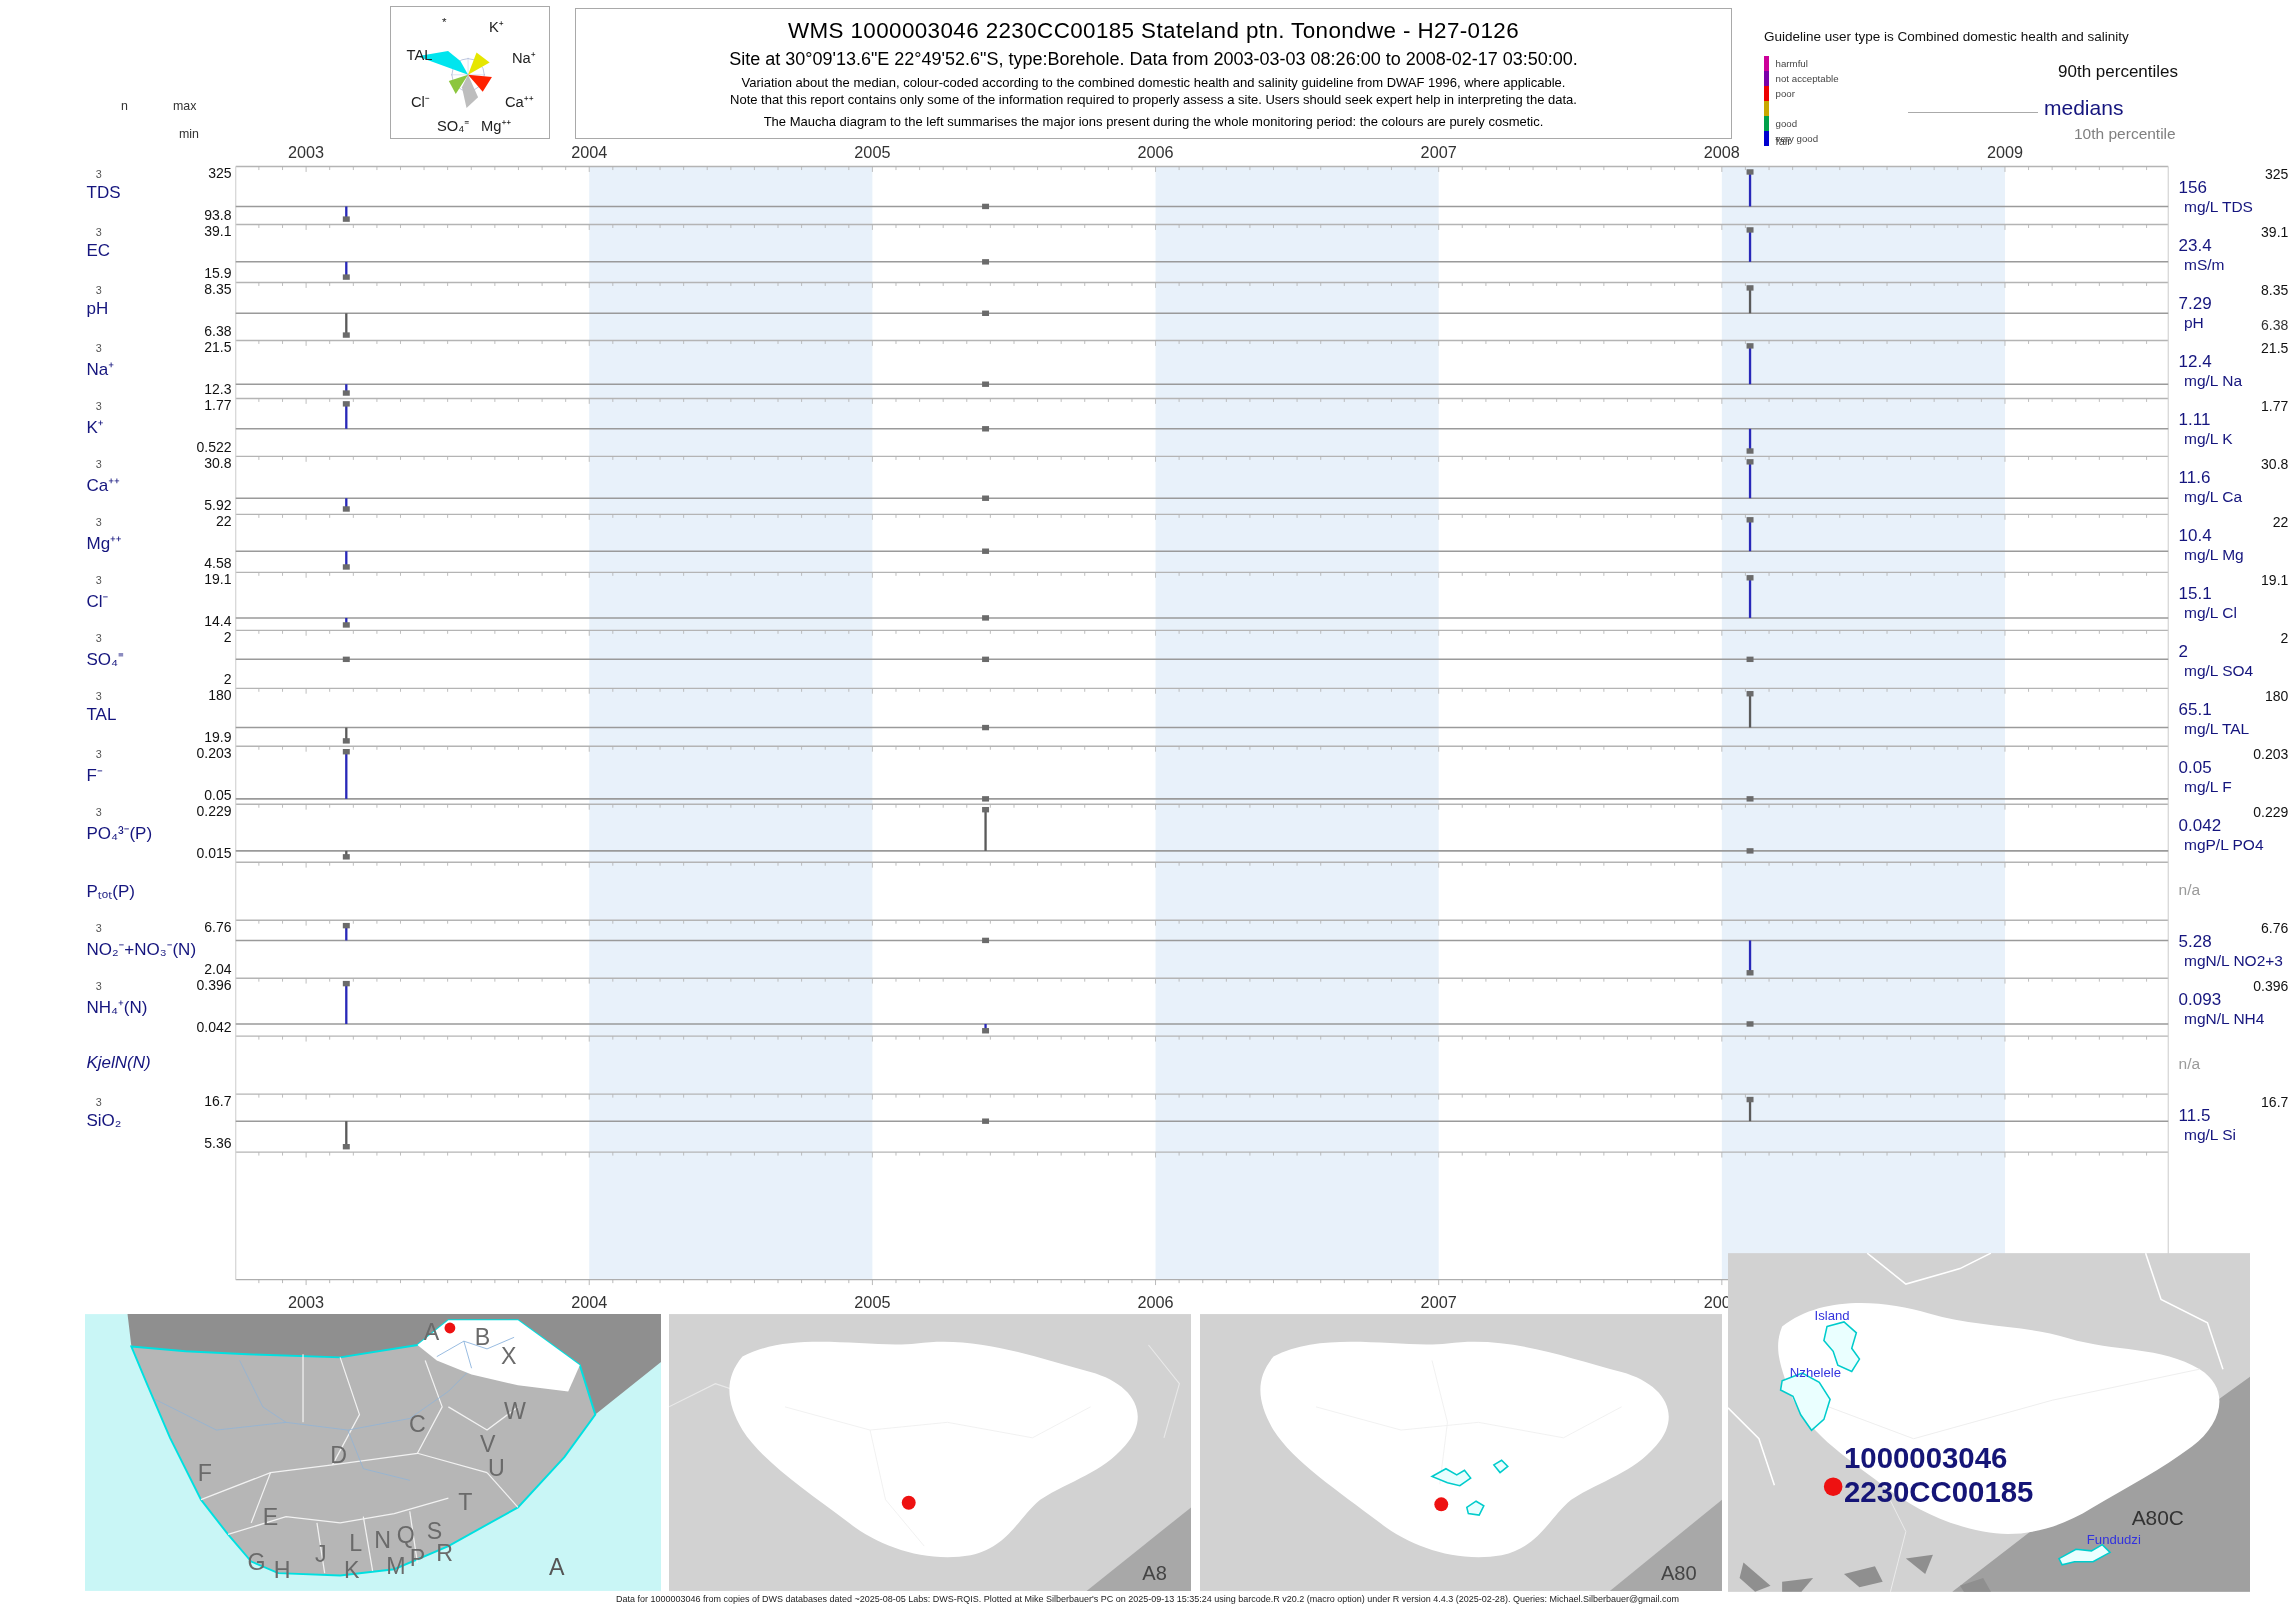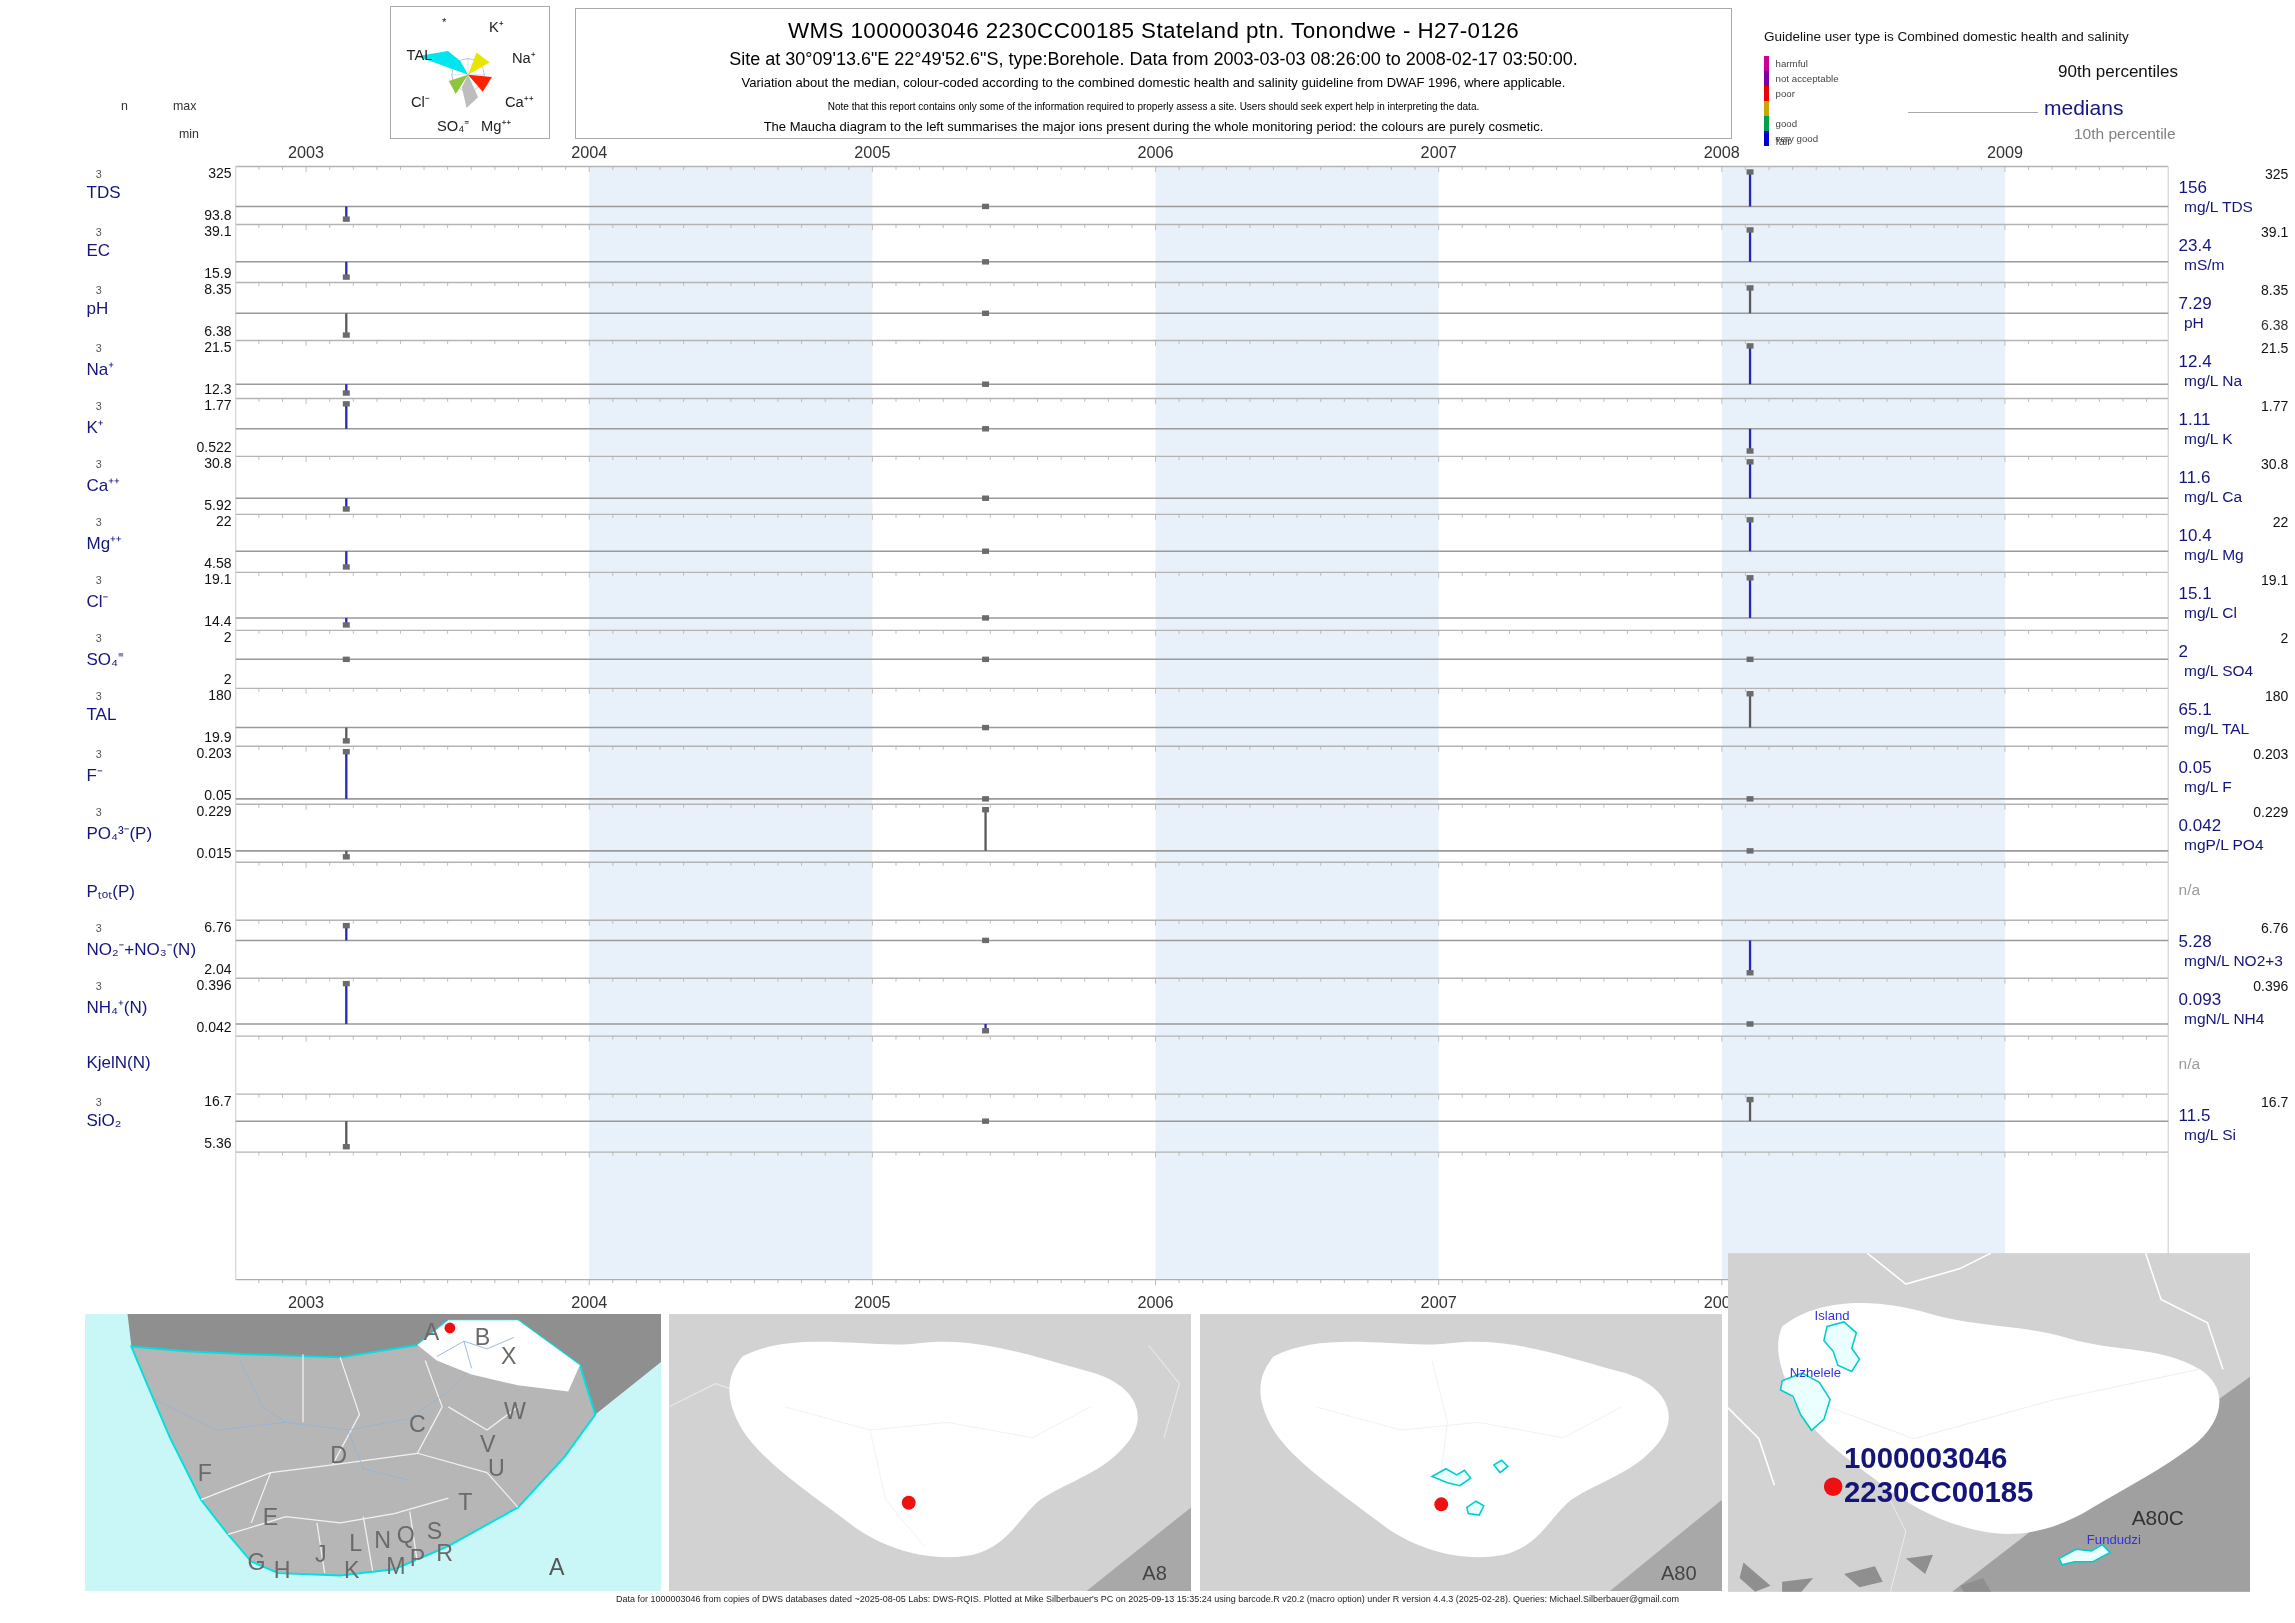--- a/index.html
+++ b/index.html
@@ -5,21 +5,21 @@
   html,body{margin:0;padding:0;background:#ffffff;}
   body{font-family:"Liberation Sans",sans-serif;}
   #page{position:relative;width:2295px;height:1624px;background:#fff;overflow:hidden;}
   .abs{position:absolute;}
   .box{position:absolute;background:#fff;border:1.2px solid #a9a9a9;box-sizing:border-box;}
   
   #title-box{left:575px;top:7.7px;width:1157px;height:131px;text-align:center;color:#000;}
   .t1{font-size:22.4px;margin-top:9.3px;letter-spacing:0.4px;text-align:center;}
   .t2{font-size:18px;margin-top:5.4px;}
   .t3{font-size:13px;margin-top:5px;}
-  .t4{font-size:10px;margin-top:11px;}
+  .t4{font-size:13px;margin-top:2px;}
   .t5{font-size:13px;margin-top:6.2px;}
   
   #maucha-box{left:390px;top:6.2px;width:160px;height:133px;}
   .mlab{position:absolute;color:#222;font-size:14.7px;}
   
   .shdr{position:absolute;font-size:12.4px;color:#333;}
   
   #gl-title{left:1764px;top:29px;font-size:13.5px;color:#111;}
   #rating-bar{left:1764px;top:56px;width:170px;height:91px;}
   #p90-label{left:2058px;top:62px;font-size:17px;color:#111;}
@@ -336,21 +336,21 @@
         <span class="maxval">6.76</span>
         <span class="minval">2.04</span>
         <span class="pname">NO₂⁻+NO₃⁻(N)</span>
       </div>
       <div class="lcell" style="top: 978px;">
         <span class="nval">3</span>
         <span class="maxval">0.396</span>
         <span class="minval">0.042</span>
         <span class="pname">NH₄⁺(N)</span>
       </div>
-      <div class="lcell" style="top: 1036px;">
+      <div class="lcell" style="top: 1036px; font-style: italic;">
         <span class="pname">KjelN(N)</span>
       </div>
       <div class="lcell" style="top: 1094px;">
         <span class="nval">3</span>
         <span class="maxval">16.7</span>
         <span class="minval">5.36</span>
         <span class="pname">SiO₂</span>
       </div>
     </div>
   <div id="right-labels">

